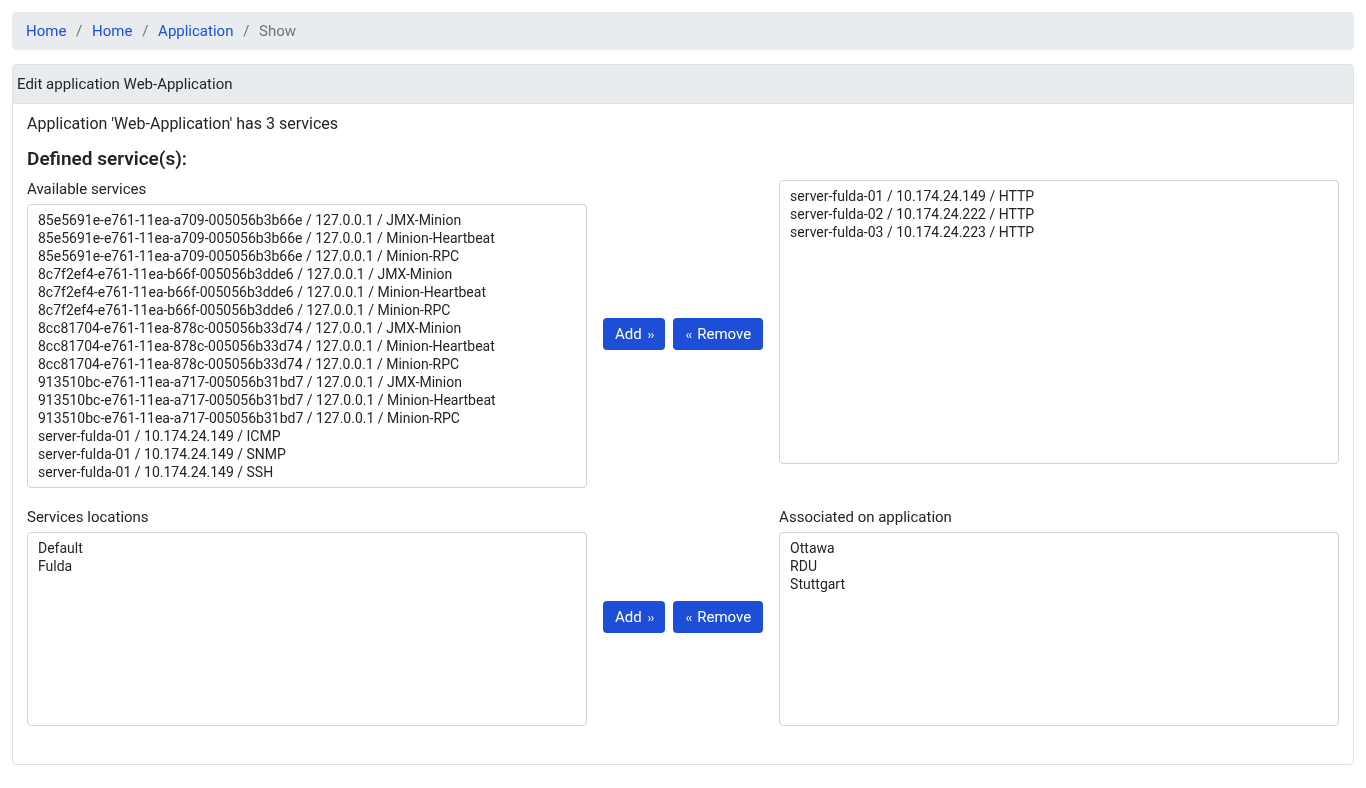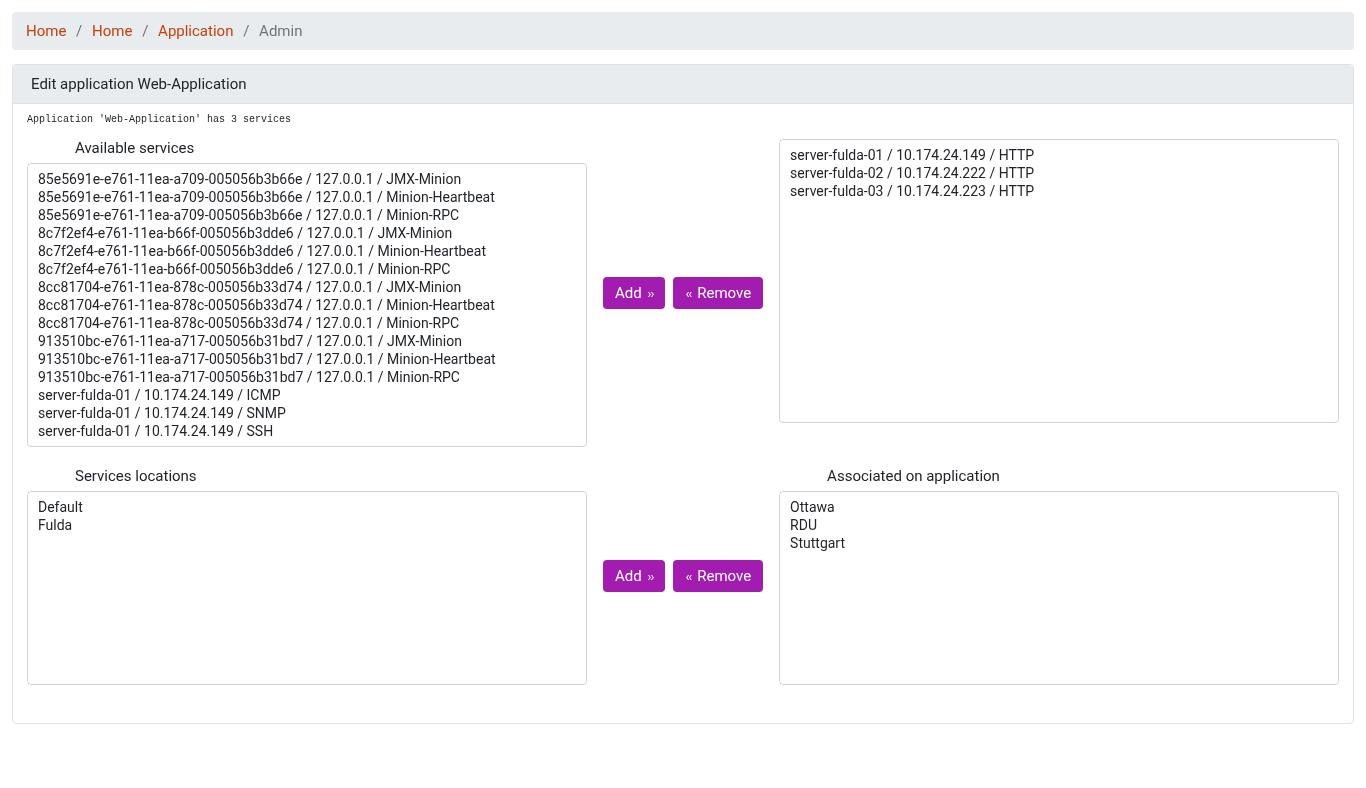--- a/index.html
+++ b/index.html
@@ -12,38 +12,38 @@
     }
     .breadcrumb {
       background: #e9ecef;
       border-radius: 4px;
       padding: 10px 14px;
       margin-bottom: 14px;
       font-size: 15px;
       color: #6c757d;
     }
     .breadcrumb a {
-      color: #c2410c;
+      color: #1d4ed8;
       text-decoration: none;
     }
     .breadcrumb .sep { margin: 0 6px; color: #6c757d; }
     .breadcrumb .active { color: #6c757d; }
     .panel {
       border: 1px solid #dee2e6;
       border-radius: 4px;
       overflow: hidden;
     }
     .panel-header {
       background: #e9ecef;
-      padding: 10px 18px;
+      padding: 10px 4px;
       font-size: 15px;
       border-bottom: 1px solid #dee2e6;
     }
     .panel-body { padding: 10px 14px 18px; }
-    .info-line { font-size: 10px; margin-bottom: 14px; font-family: Liberation Mono, monospace; }
+    .info-line { font-size: 16px; margin-bottom: 14px; }
     h3.section-title {
       font-size: 19px;
       font-weight: 600;
       margin-bottom: 10px;
       margin-top: 6px;
     }
     .dual-list {
       display: flex;
       gap: 16px;
       align-items: stretch;
@@ -53,38 +53,38 @@
     .dual-middle {
       display: flex;
       flex-direction: column;
       justify-content: center;
       align-items: center;
       gap: 0;
       flex: 0 0 auto;
       flex-direction: row;
       gap: 8px;
     }
-    .col-label { font-size: 15px; margin-bottom: 6px; margin-left: 48px; }
+    .col-label { font-size: 15px; margin-bottom: 6px; }
     select.listbox {
       width: 100%;
       border: 1px solid #ced4da;
       border-radius: 4px;
       padding: 6px;
       font-size: 14px;
       font-family: inherit;
       color: #212529;
       outline: none;
       background: #fff;
       overflow-y: auto;
     }
     select.listbox option { padding: 1px 4px; line-height: 1.35; }
     .services select.listbox { height: 284px; }
     .locations select.listbox { height: 194px; }
     .btn {
-      background: #a21caf;
+      background: #1d4ed8;
       color: #fff;
       border: none;
       border-radius: 4px;
       padding: 7px 12px;
       font-size: 15px;
       cursor: pointer;
       white-space: nowrap;
       font-family: inherit;
     }
     .arrows { font-size: 13px; letter-spacing: -1px; }
@@ -92,28 +92,29 @@
 </head>
 <body>
 
 <nav class="breadcrumb">
   <a href="#">Home</a>
   <span class="sep">/</span>
   <a href="#">Home</a>
   <span class="sep">/</span>
   <a href="#">Application</a>
   <span class="sep">/</span>
-  <span class="active">Admin</span>
+  <span class="active">Show</span>
 </nav>
 
 <div class="panel">
   <div class="panel-header">Edit application Web-Application</div>
   <div class="panel-body">
     <div class="info-line">Application 'Web-Application' has 3 services</div>
 
+    <h3 class="section-title">Defined service(s):</h3>
     <div class="dual-list services">
       <div class="dual-col">
         <div class="col-label">Available services</div>
         <select multiple="" class="listbox" size="15">
             <option>85e5691e-e761-11ea-a709-005056b3b66e / 127.0.0.1 / JMX-Minion</option>
             <option>85e5691e-e761-11ea-a709-005056b3b66e / 127.0.0.1 / Minion-Heartbeat</option>
             <option>85e5691e-e761-11ea-a709-005056b3b66e / 127.0.0.1 / Minion-RPC</option>
             <option>8c7f2ef4-e761-11ea-b66f-005056b3dde6 / 127.0.0.1 / JMX-Minion</option>
             <option>8c7f2ef4-e761-11ea-b66f-005056b3dde6 / 127.0.0.1 / Minion-Heartbeat</option>
             <option>8c7f2ef4-e761-11ea-b66f-005056b3dde6 / 127.0.0.1 / Minion-RPC</option>

